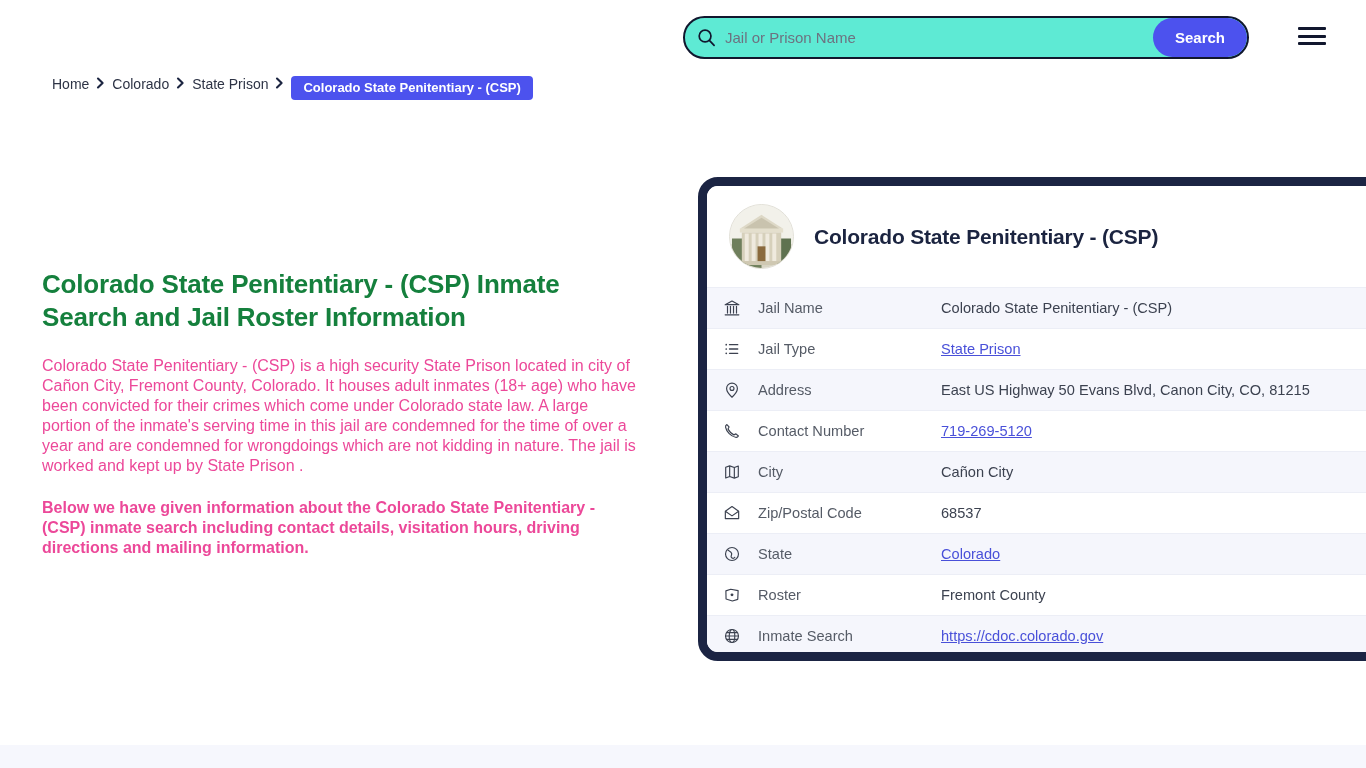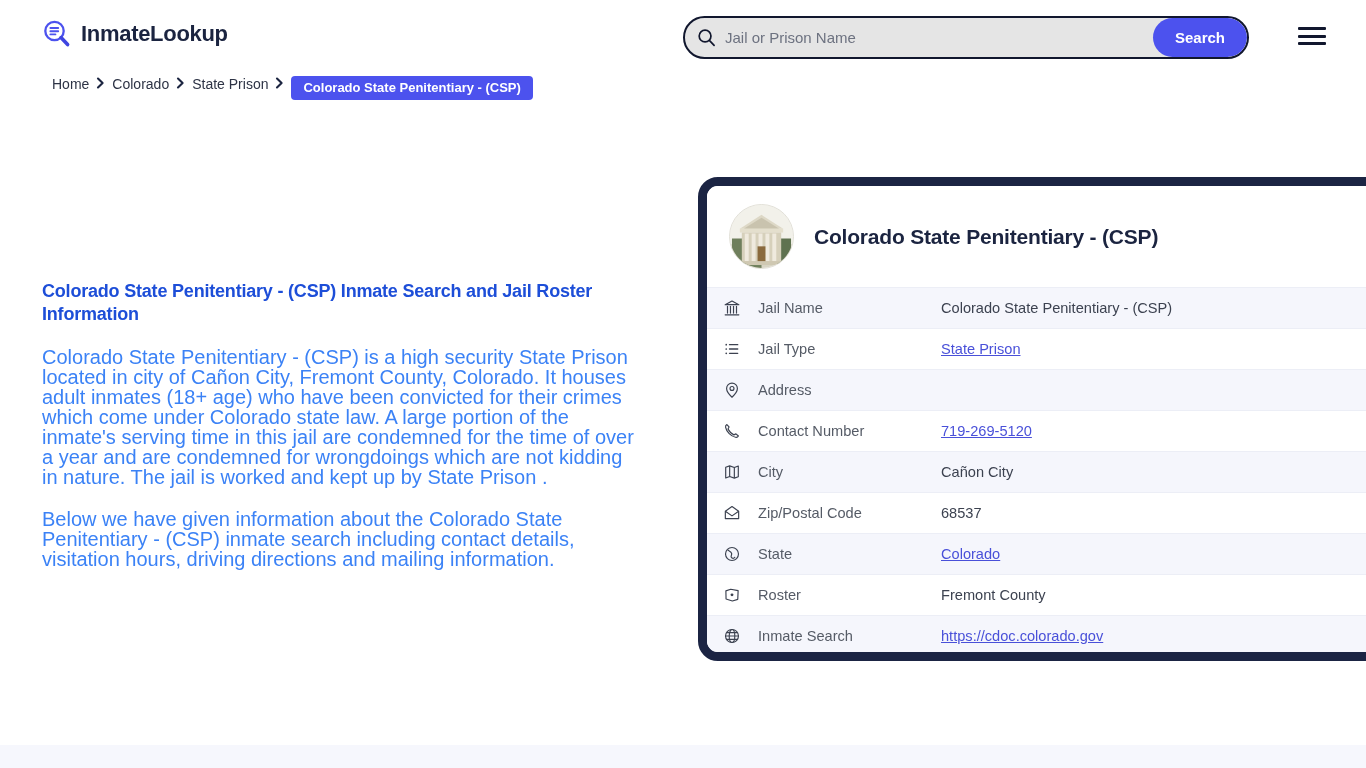--- a/index.html
+++ b/index.html
@@ -27,21 +27,21 @@
   .logo-text {
     font-size: 22px; font-weight: 700; color: #1b2440;
     letter-spacing: -0.3px; line-height: 1;
   }
 
   .searchbar {
     position: absolute; left: 683px; top: 16px;
     width: 566px; height: 43px;
     border: 2px solid #11172e;
     border-radius: 22px;
-    background: #e5e5e5;
+    background: #5eead4;
     display: flex; align-items: center;
     overflow: hidden;
   }
   .search-ico { margin-left: 12px; width: 19px; height: 19px; flex: 0 0 19px; }
   .search-input {
     flex: 1 1 auto; height: 100%;
     border: none; outline: none;
     font-family: "Liberation Sans", sans-serif;
     font-size: 15px; color: #2d3345;
     padding: 0 8px 0 9px;
@@ -77,29 +77,29 @@
   .crumb-current {
     background: #4c52ee; color: #ffffff;
     font-weight: 700; font-size: 13px;
     padding: 4px 12px 5px; border-radius: 4px;
     white-space: nowrap;
   }
 
   
   .left-col { position: absolute; left: 42px; top: 268px; width: 596px; }
   .page-title {
-    margin: 12px 0 22px 0;
-    font-size: 18px; font-weight: 700; line-height: 1.26;
-    color: #1d4ed8; letter-spacing: -0.2px;
+    margin: 0 0 22px 0;
+    font-size: 26px; font-weight: 700; line-height: 1.26;
+    color: #15803d; letter-spacing: -0.2px;
   }
   .body-par {
     margin: 0 0 22px 0;
-    font-size: 20px; line-height: 20px; color: #3b82f6;
-  }
-  .body-par:last-child { margin-bottom: 0; }
+    font-size: 16px; line-height: 20px; color: #ec4899;
+  }
+  .body-par:last-child { margin-bottom: 0; font-weight: bold; }
 
   
   .info-card {
     position: absolute; left: 698px; top: 177px;
     width: 740px; height: 484px;
     background: #ffffff;
     border: 9px solid #1b2443;
     border-radius: 20px;
     overflow: hidden;
   }
@@ -152,32 +152,20 @@
     position: absolute; left: 0; top: 745px;
     width: 1366px; height: 23px;
     background: #f6f7fd;
   }
 </style>
 </head>
 <body>
 
 <div class="header">
 
-  <a class="logo" href="#">
-    <span class="logo-icon">
-      <svg viewBox="0 0 30 30" xmlns="http://www.w3.org/2000/svg">
-        <circle cx="12.5" cy="12" r="9.2" fill="none" stroke="#4c52ee" stroke-width="2.3"></circle>
-        <line x1="8.4" y1="9" x2="16.2" y2="9" stroke="#4c52ee" stroke-width="1.9" stroke-linecap="round"></line>
-        <line x1="8.4" y1="12.2" x2="16.2" y2="12.2" stroke="#4c52ee" stroke-width="1.9" stroke-linecap="round"></line>
-        <line x1="8.4" y1="15.4" x2="13.4" y2="15.4" stroke="#4c52ee" stroke-width="1.9" stroke-linecap="round"></line>
-        <line x1="19" y1="18.6" x2="25.6" y2="25.6" stroke="#3f45e0" stroke-width="3.6" stroke-linecap="round"></line>
-      </svg>
-    </span>
-    <span class="logo-text">InmateLookup</span>
-  </a>
 
   <div class="searchbar">
     <span class="search-ico">
       <svg viewBox="0 0 20 20" xmlns="http://www.w3.org/2000/svg">
         <circle cx="8.5" cy="8.5" r="6.2" fill="none" stroke="#11172e" stroke-width="1.8"></circle>
         <line x1="13" y1="13" x2="18" y2="18.2" stroke="#11172e" stroke-width="1.8" stroke-linecap="round"></line>
       </svg>
     </span>
     <input class="search-input" type="text" placeholder="Jail or Prison Name" style="">
     <button class="search-btn">Search</button>
@@ -279,20 +267,21 @@
 
   <div class="info-row alt">
     <span class="row-ico">
       <svg viewBox="0 0 20 20" xmlns="http://www.w3.org/2000/svg" fill="none" stroke="#3c4250" stroke-width="1.3" stroke-linejoin="round">
         <path d="M10 18 C10 18 16 12.4 16 8.3 A6 6 0 0 0 4 8.3 C4 12.4 10 18 10 18 Z"></path>
         <circle cx="10" cy="8.3" r="2.2"></circle>
       </svg>
     </span>
     <div class="row-inner">
       <span class="row-label">Address</span>
+      <span class="row-value">East US Highway 50 Evans Blvd, Canon City, CO, 81215</span>
     </div>
   </div>
 
   <div class="info-row">
     <span class="row-ico">
       <svg viewBox="0 0 20 20" xmlns="http://www.w3.org/2000/svg" fill="none" stroke="#3c4250" stroke-width="1.3" stroke-linecap="round" stroke-linejoin="round">
         <path d="M4.3 2.8 C3.2 3.4 2.6 4.7 2.9 6 C3.9 11 8.9 16 13.9 17 C15.2 17.3 16.5 16.7 17.1 15.6 L14.4 13.2 L12 14.3 C10.2 13.3 6.6 9.7 5.6 7.9 L6.7 5.5 Z"></path>
       </svg>
     </span>
     <div class="row-inner">

